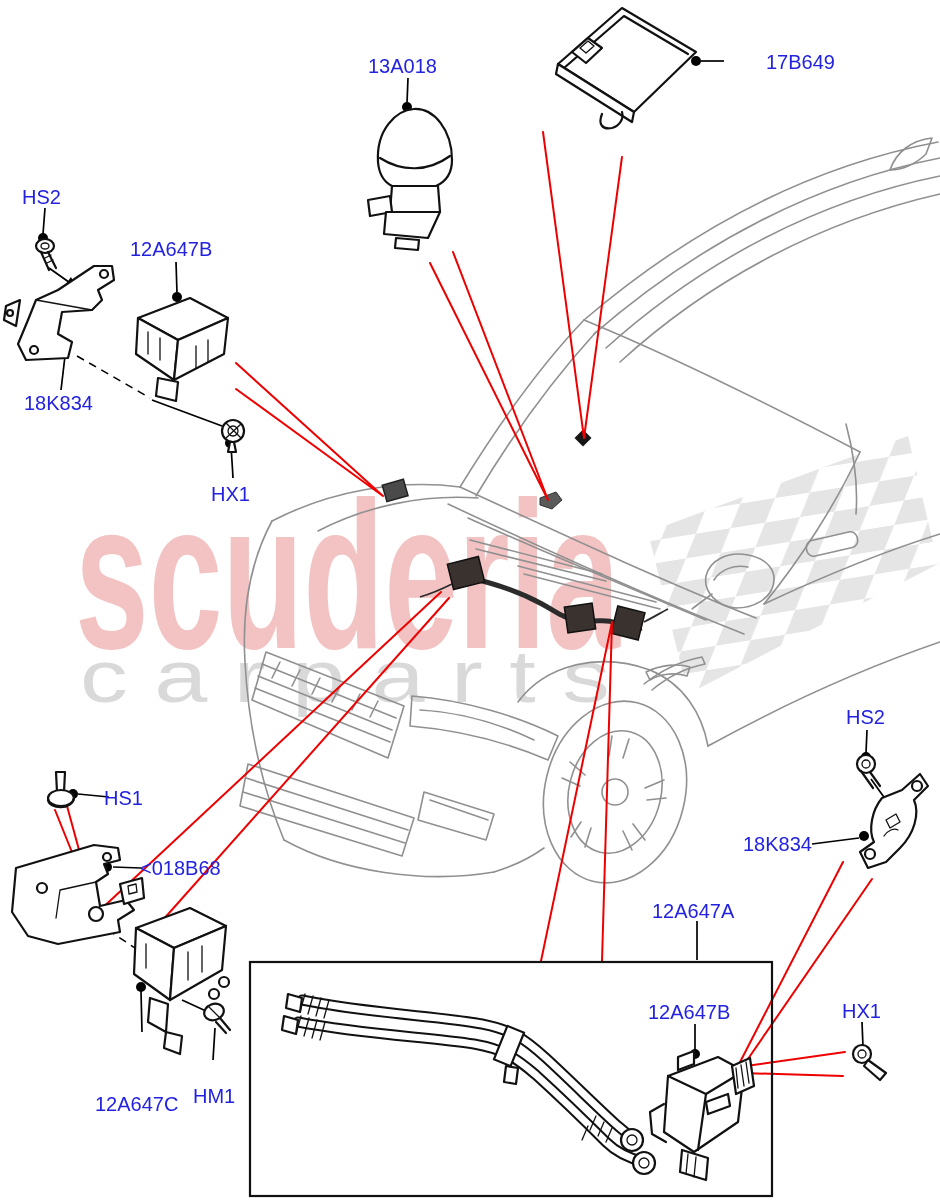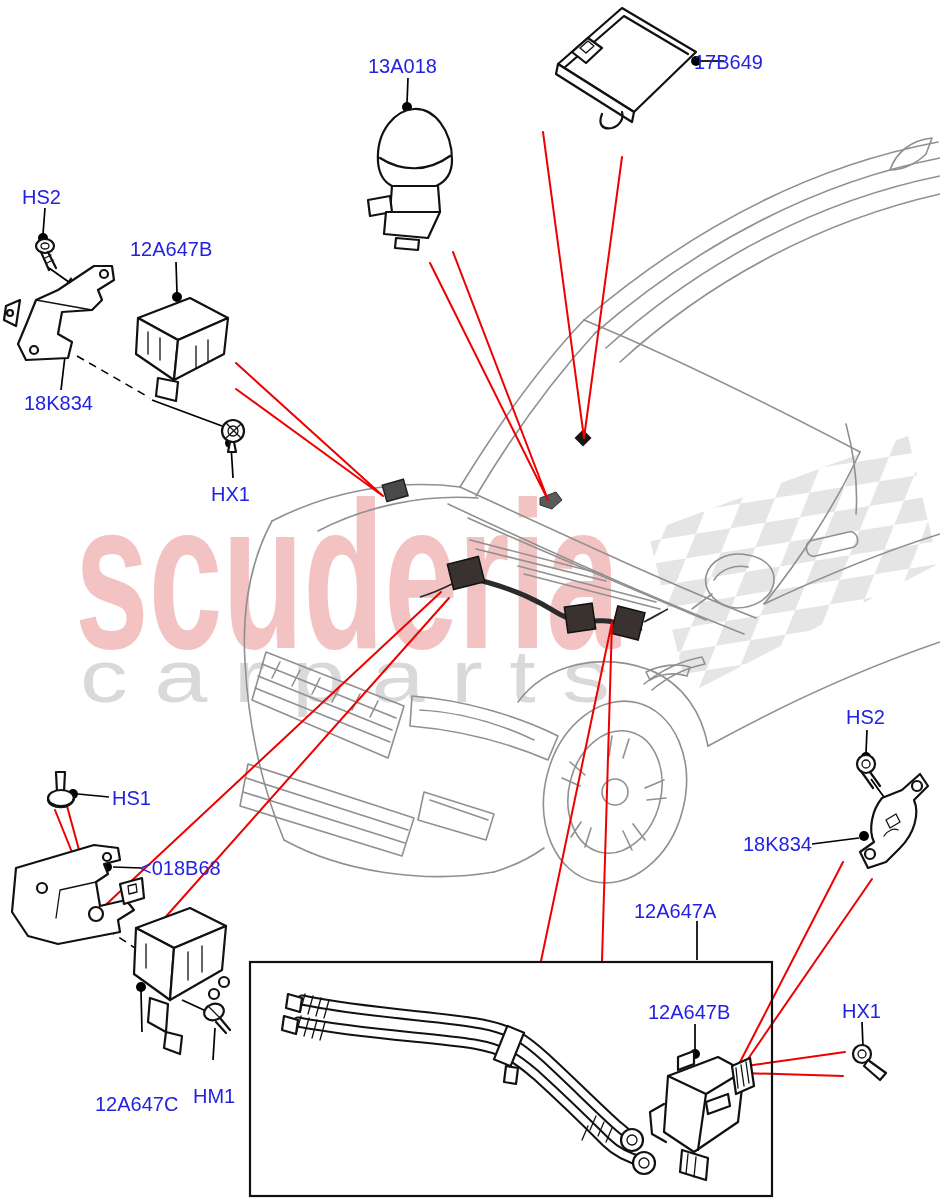--- a/index.html
+++ b/index.html
@@ -290,28 +290,28 @@
     <path d="M706,1102 L728,1094 L730,1106 L708,1114 Z"></path>
     <path class="nf" d="M664,1104 L650,1112 L652,1134 L666,1142"></path>
     <path d="M682,1150 L680,1172 L706,1180 L708,1158 Z"></path>
     <path class="nf thin" d="M688,1154 L686,1174 M696,1157 L694,1177"></path>
     <path d="M732,1066 L750,1058 L754,1086 L736,1094 Z"></path>
     <path class="nf thin" d="M736,1068 L738,1088 M741,1065 L744,1086 M746,1062 L749,1083"></path>
   </g>
 </svg>
 
 <div class="lbl" style="left:368px;top:54px">13A018</div>
-<div class="lbl" style="left:694px;top:50px">17B649</div>
+<div class="lbl" style="left:766px;top:50px">17B649</div>
 <div class="lbl" style="left:22px;top:185px">HS2</div>
 <div class="lbl" style="left:130px;top:237px">12A647B</div>
 <div class="lbl" style="left:24px;top:391px">18K834</div>
 <div class="lbl" style="left:211px;top:482px">HX1</div>
-<div class="lbl" style="left:112px;top:786px">HS1</div>
+<div class="lbl" style="left:104px;top:786px">HS1</div>
 <div class="lbl" style="left:140px;top:856px">&lt;018B68</div>
 <div class="lbl" style="left:95px;top:1092px">12A647C</div>
 <div class="lbl" style="left:193px;top:1084px">HM1</div>
-<div class="lbl" style="left:634px;top:899px">12A647A</div>
+<div class="lbl" style="left:652px;top:899px">12A647A</div>
 <div class="lbl" style="left:648px;top:1000px">12A647B</div>
 <div class="lbl" style="left:842px;top:999px">HX1</div>
 <div class="lbl" style="left:846px;top:705px">HS2</div>
 <div class="lbl" style="left:743px;top:832px">18K834</div>
 
 </div>
 
 </body></html>

